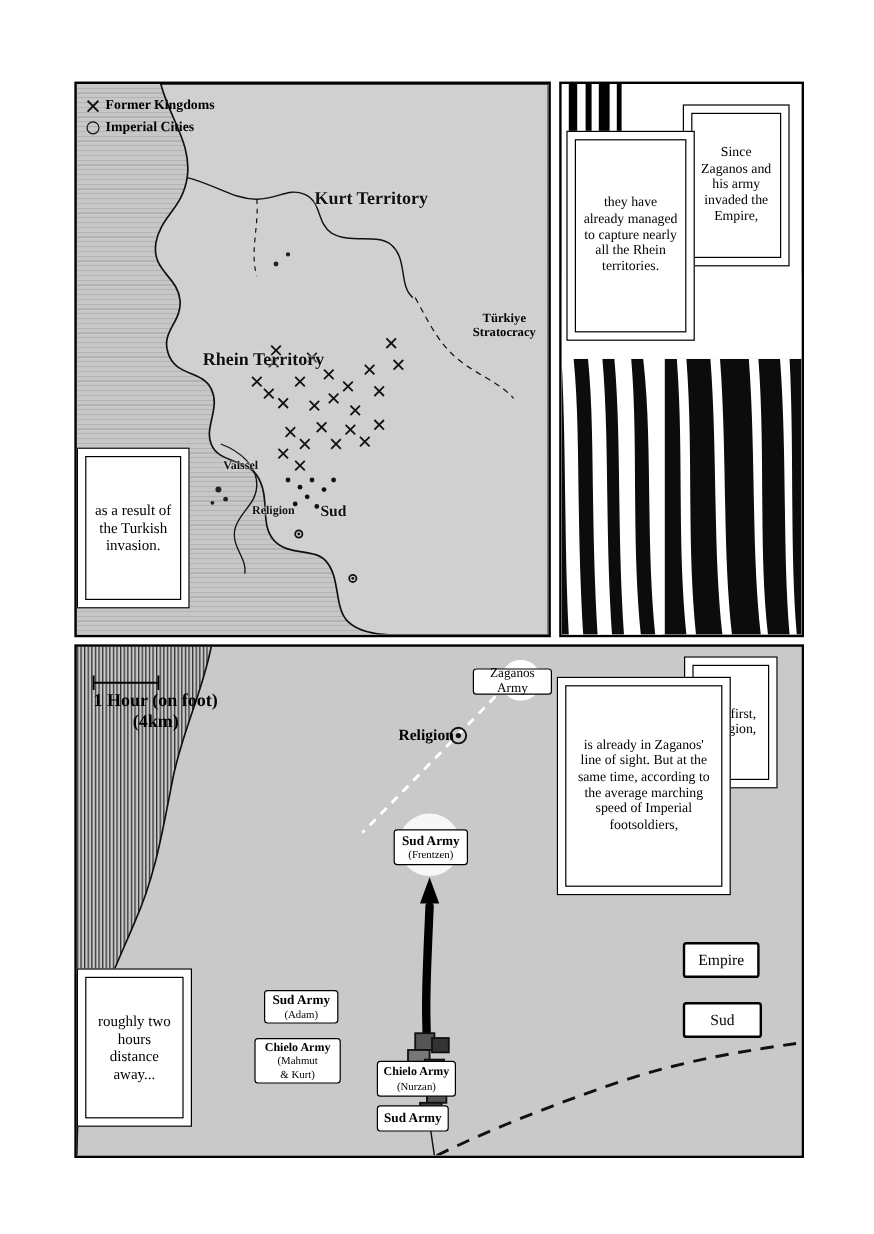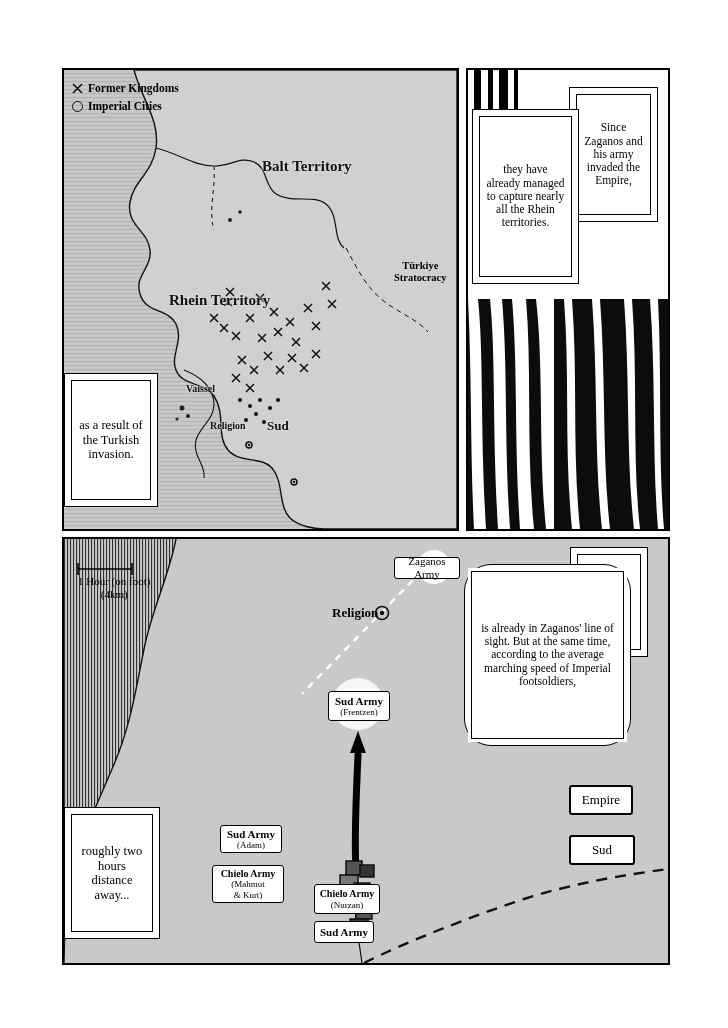--- a/index.html
+++ b/index.html
@@ -174,21 +174,21 @@
             </svg>
         </span>
         <span>Former Kingdoms</span>
       </div>
       <div style="display:flex;align-items:center;gap:5px;">
         <span style="display:inline-block;width:11px;height:11px;border:1.6px solid #111;border-radius:50%;box-sizing:border-box;"></span>
         <span>Imperial Cities</span>
       </div>
     </div>
 
-    <div class="maplabel" style="left:198px;top:88px;font-size:15px;">Balt Territory</div>
+    <div class="maplabel" style="left:198px;top:88px;font-size:15px;">Kurt Territory</div>
     <div class="maplabel" style="left:105px;top:222px;font-size:15px;">Rhein Territory</div>
     <div style="position:absolute;left:330px;top:190px;font-size:10.5px;font-weight:bold;line-height:1.15;text-align:center;">
       <div>Türkiye</div>
       <div>Stratocracy</div>
     </div>
     <div class="maplabel" style="left:122px;top:313px;font-size:10px;">Vaissel</div>
     <div class="maplabel" style="left:146px;top:350px;font-size:10px;">Religion</div>
     <div class="maplabel" style="left:203px;top:348px;font-size:13px;">Sud</div>
 
     <div class="ornate" style="left:0px;top:303px;width:94px;height:134px;">
@@ -283,21 +283,21 @@
         <rect x="282" y="322" width="16" height="14" fill="#555" stroke="#111" stroke-width="1.5"></rect>
         <rect x="296" y="326" width="14" height="12" fill="#333" stroke="#111" stroke-width="1.5"></rect>
         <rect x="276" y="336" width="18" height="14" fill="#777" stroke="#111" stroke-width="1.5"></rect>
         <rect x="290" y="344" width="16" height="12" fill="#444" stroke="#111" stroke-width="1.5"></rect>
         <rect x="284" y="356" width="18" height="12" fill="#666" stroke="#111" stroke-width="1.5"></rect>
         <rect x="292" y="368" width="16" height="12" fill="#555" stroke="#111" stroke-width="1.5"></rect>
         <rect x="286" y="380" width="18" height="12" fill="#3a3a3a" stroke="#111" stroke-width="1.5"></rect>
       </g>
     </svg>
 
-    <div style="position:absolute;left:14px;top:36px;font-size:11px;font-weight:normal;line-height:1.2;">
+    <div style="position:absolute;left:14px;top:36px;font-size:15px;font-weight:bold;line-height:1.2;">
       <div>1 Hour (on foot)</div>
       <div style="text-align:center">(4km)</div>
     </div>
 
     <div class="plainbox" style="left:330px;top:18px;width:66px;height:22px;">
       <span class="txt">Zaganos Army</span>
     </div>
 
     <div style="position:absolute;left:268px;top:66px;font-size:13px;font-weight:bold;">Religion</div>
 
@@ -331,21 +331,21 @@
     </div>
     <div class="plainbox" style="left:505px;top:296px;width:66px;height:30px;border-width:2px;">
       <span class="txt" style="font-size:13px">Sud</span>
     </div>
 
     <div class="ornate" style="left:506px;top:8px;width:78px;height:110px;">
       <div class="inner">
           <div class="txt" style="font-size:11.5px">The first, Religion,</div>
         </div>
     </div>
-    <div class="ornate" style="left:400px;top:25px;width:167px;height:182px;border-radius:27px;">
+    <div class="ornate" style="left:400px;top:25px;width:145px;height:182px;">
       <div class="inner">
           <div class="txt" style="font-size:11.5px">is already in Zaganos' line of sight. But at the same time, according to the average marching speed of Imperial footsoldiers,</div>
         </div>
     </div>
 
     <div class="ornate" style="left:0px;top:268px;width:96px;height:132px;">
       <div class="inner">
           <div class="txt">roughly two hours distance away...</div>
         </div>
     </div>

